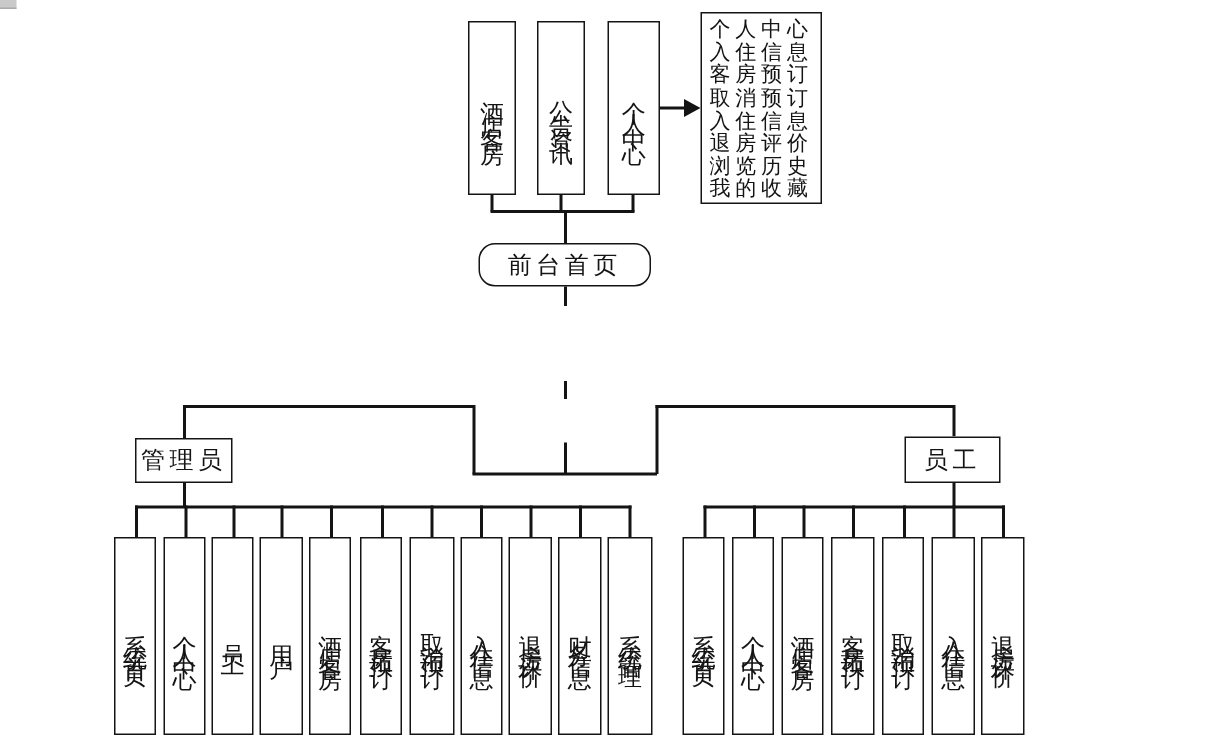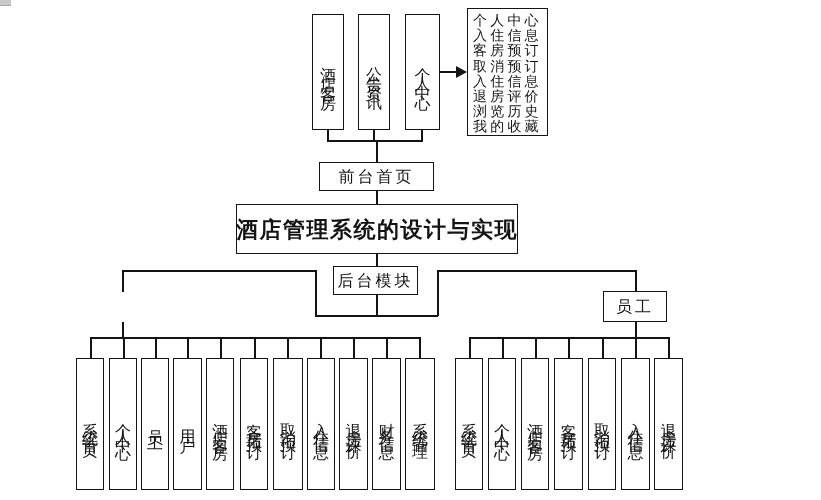--- a/index.html
+++ b/index.html
@@ -68,45 +68,42 @@
     <div class="menu-line">浏览历史</div>
     <div class="menu-line">我的收藏</div>
   </div>
 
   <div class="vline" style="left:327px;top:130px;height:11px;"></div>
   <div class="vline" style="left:373px;top:130px;height:11px;"></div>
   <div class="vline" style="left:421px;top:130px;height:11px;"></div>
   <div class="hline" style="left:327px;top:140px;width:95.6px;"></div>
   <div class="vline" style="left:376px;top:141px;height:22px;"></div>
 
-  <div class="node hlabel" style="left:319px;top:162px;width:115px;height:29px;">
+  <div class="node hlabel" style="left:319px;top:162px;width:115px;height:29px;border-radius:11px;">
     <span>前台首页</span>
   </div>
 
   <div class="vline" style="left:376px;top:191px;height:13px;"></div>
 
-  <div class="node title-box" style="left:236px;top:204px;width:282px;height:50px;">
-    <span>酒店管理系统的设计与实现</span>
-  </div>
 
   <div class="vline" style="left:376px;top:254px;height:12px;"></div>
 
-  <div class="node hlabel" style="left:333px;top:266px;width:85px;height:29px;">
-    <span>后台模块</span>
-  </div>
 
   <div class="hline" style="left:122px;top:270px;width:194px;"></div>
   <div class="vline" style="left:315px;top:270px;height:46px;"></div>
   <div class="hline" style="left:315px;top:315px;width:123px;"></div>
   <div class="vline" style="left:437px;top:270px;height:46px;"></div>
   <div class="hline" style="left:437px;top:270px;width:199px;"></div>
   <div class="vline" style="left:376px;top:295px;height:21px;"></div>
   <div class="vline" style="left:122px;top:270px;height:22px;"></div>
   <div class="vline" style="left:635px;top:270px;height:21px;"></div>
 
+  <div class="node hlabel" style="left:90px;top:292px;width:65px;height:30px;">
+    <span>管理员</span>
+  </div>
 
   <div class="node hlabel" style="left:603px;top:291px;width:64px;height:31px;">
     <span>员工</span>
   </div>
 
   <div class="vline" style="left:122px;top:322px;height:16px;"></div>
   <div class="hline" style="left:90px;top:337px;width:330.6px;"></div>
   <div class="vline" style="left:90px;top:337px;height:21px;"></div>
   <div class="vline" style="left:123px;top:337px;height:21px;"></div>
   <div class="vline" style="left:155px;top:337px;height:21px;"></div>

